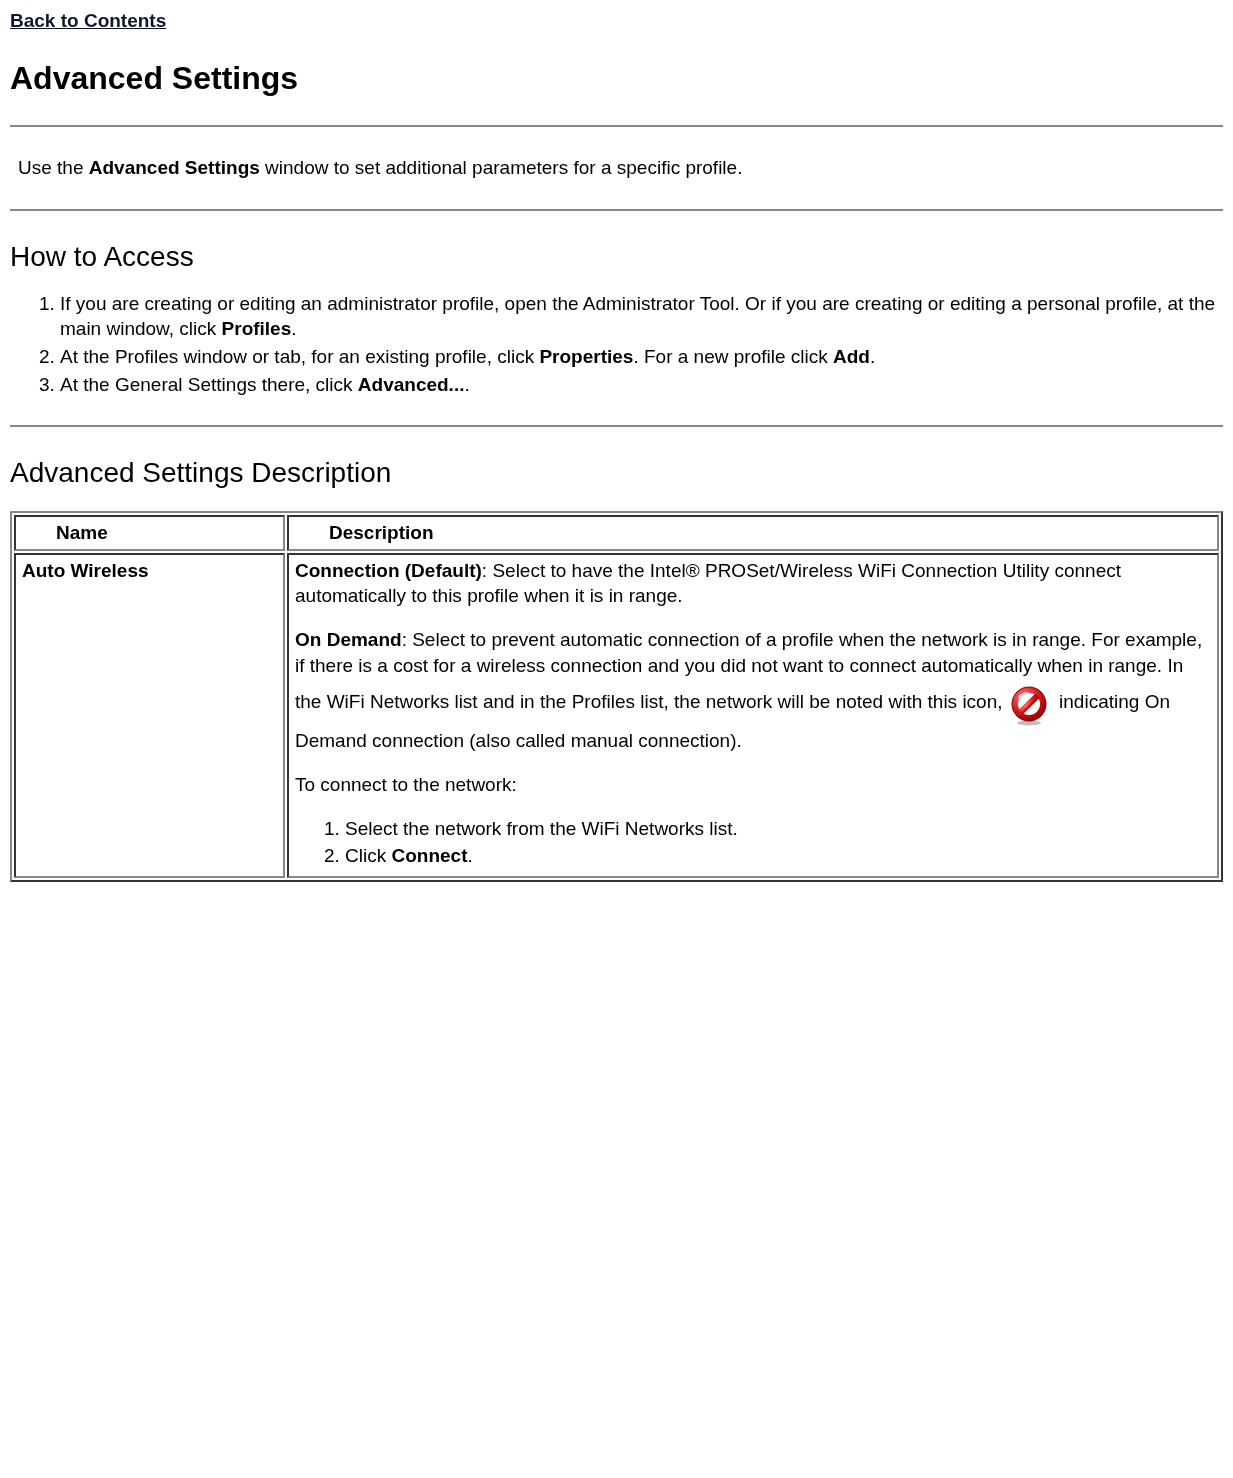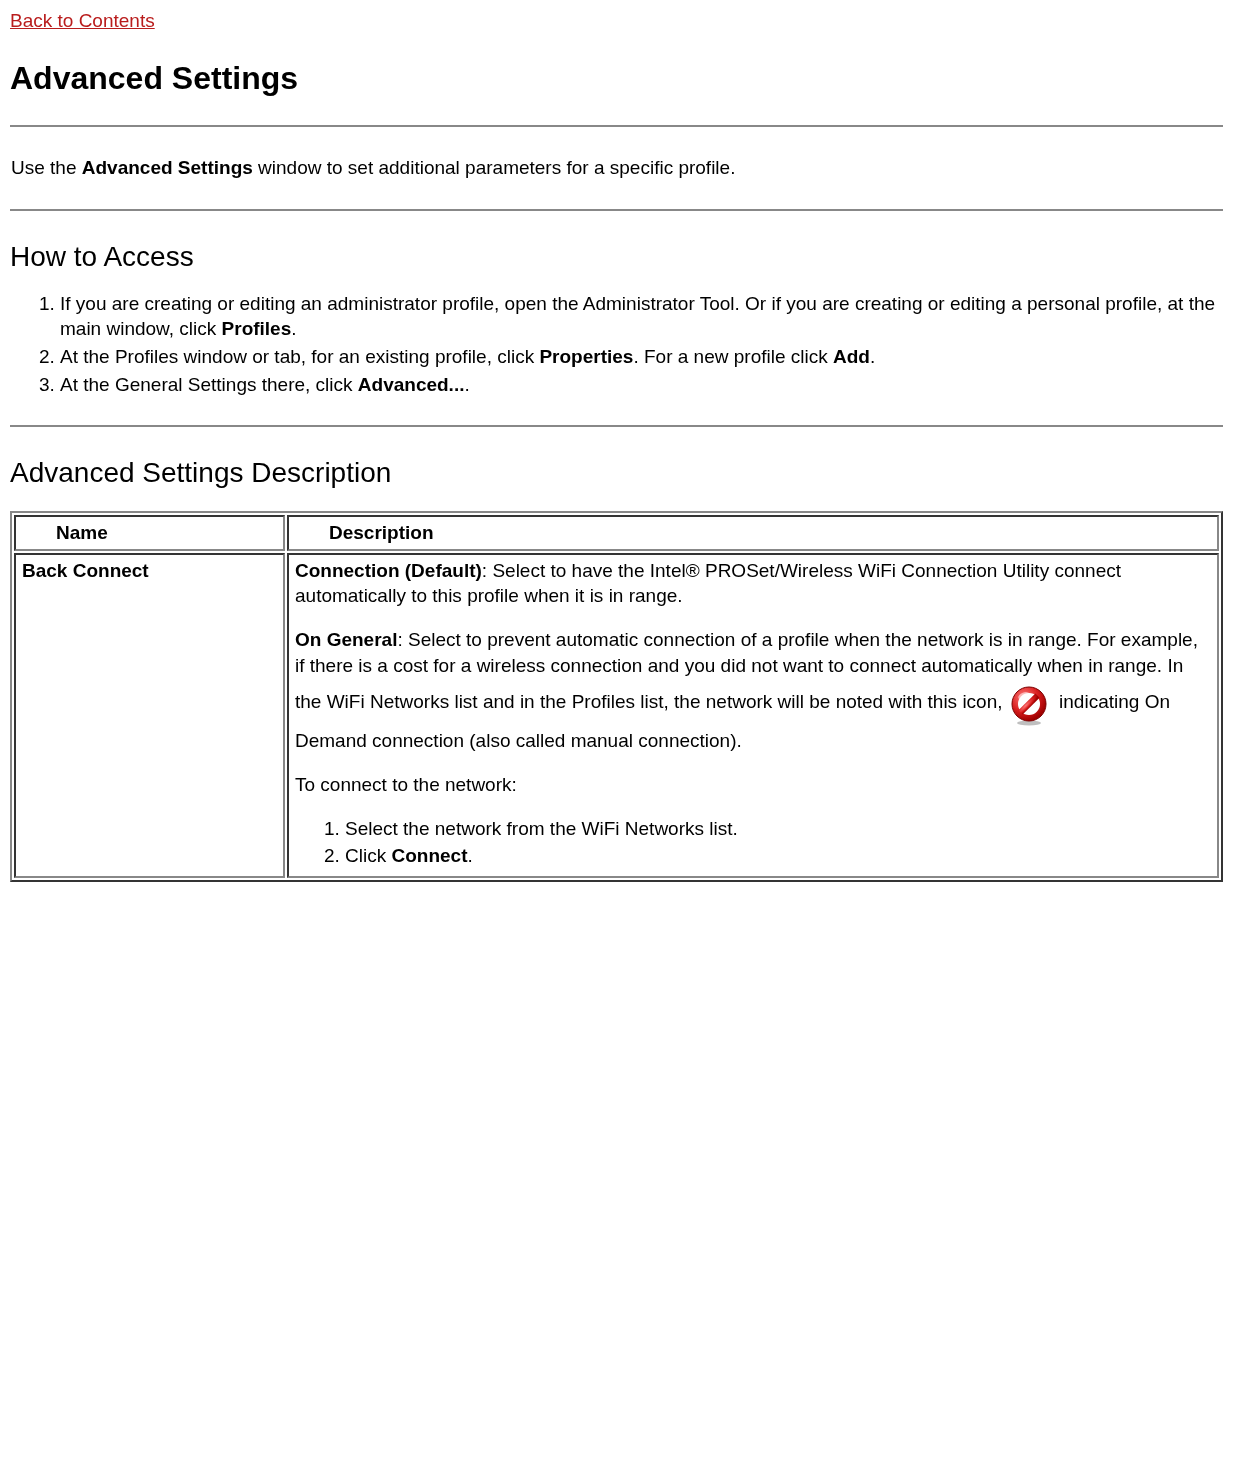--- a/index.html
+++ b/index.html
@@ -4,43 +4,44 @@
   <style>
     body {
       font-family: Verdana, Geneva, sans-serif;
       font-size: 19px;
       margin: 10px;
       color: #000;
       background: #fff;
       max-width: 1213px;
     }
     a.back-link {
-      color: #b91c1c;
+      color: #0f172a;
       text-decoration: underline;
       font-size: 19px;
+      font-weight: bold;
     }
     h1 {
       font-size: 32px;
       font-weight: bold;
       margin-top: 28px;
       margin-bottom: 18px;
     }
     h2 {
       font-size: 28px;
       font-weight: normal;
       margin-top: 30px;
       margin-bottom: 18px;
     }
     hr {
       border: none;
       border-top: 2px solid #888;
       margin: 28px 0;
     }
     p {
-      margin: 18px 1px;
+      margin: 18px 8px;
       line-height: 1.35;
     }
     b, strong {
       font-weight: bold;
     }
     ol {
       margin: 4px 0;
       padding-left: 50px;
     }
     ol li {
@@ -127,27 +128,27 @@
 
 <h2>Advanced Settings Description</h2>
 
 <table class="settings">
   <tbody>
       <tr>
     <th>Name</th>
     <th>Description</th>
   </tr>
   <tr>
-    <td class="name-col">Back Connect</td>
+    <td class="name-col">Auto Wireless</td>
     <td>
       <div class="desc-block">
         <b>Connection (Default)</b><span>: Select to have the Intel® PROSet/Wireless WiFi Connection Utility connect automatically to this profile when it is in range.</span>
       </div>
       <div class="desc-block">
-        <b>On General</b><span>: Select to prevent automatic connection of a profile when the network is in range. For example, if there is a cost for a wireless connection and you did not want to connect automatically when in range. In the WiFi Networks list and in the Profiles list, the network will be noted with this icon, </span>
+        <b>On Demand</b><span>: Select to prevent automatic connection of a profile when the network is in range. For example, if there is a cost for a wireless connection and you did not want to connect automatically when in range. In the WiFi Networks list and in the Profiles list, the network will be noted with this icon, </span>
         <span class="icon-prohibit">
           <svg viewBox="0 0 42 42">
             <defs>
               <radialGradient id="g1" cx="35%" cy="30%" r="70%">
                 <stop offset="0%" stop-color="#ff7a7a"></stop>
                 <stop offset="60%" stop-color="#d81e1e"></stop>
                 <stop offset="100%" stop-color="#a00000"></stop>
               </radialGradient>
             </defs>
             <ellipse cx="21" cy="39" rx="12" ry="2.5" fill="rgba(0,0,0,0.25)"></ellipse>

